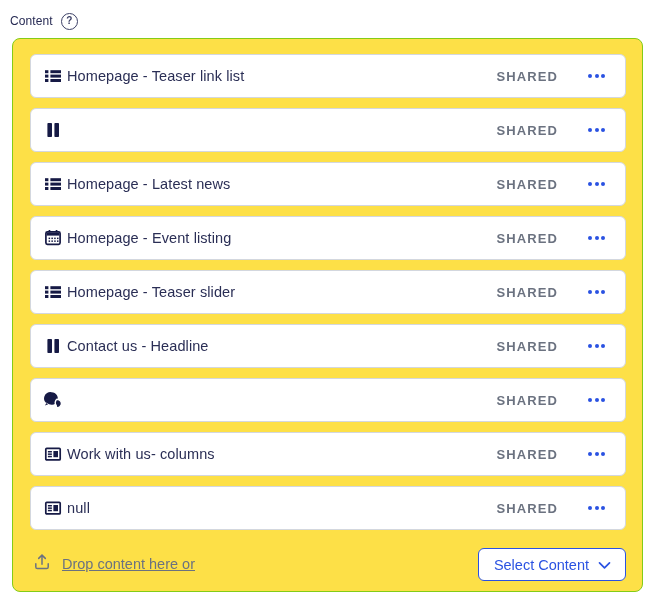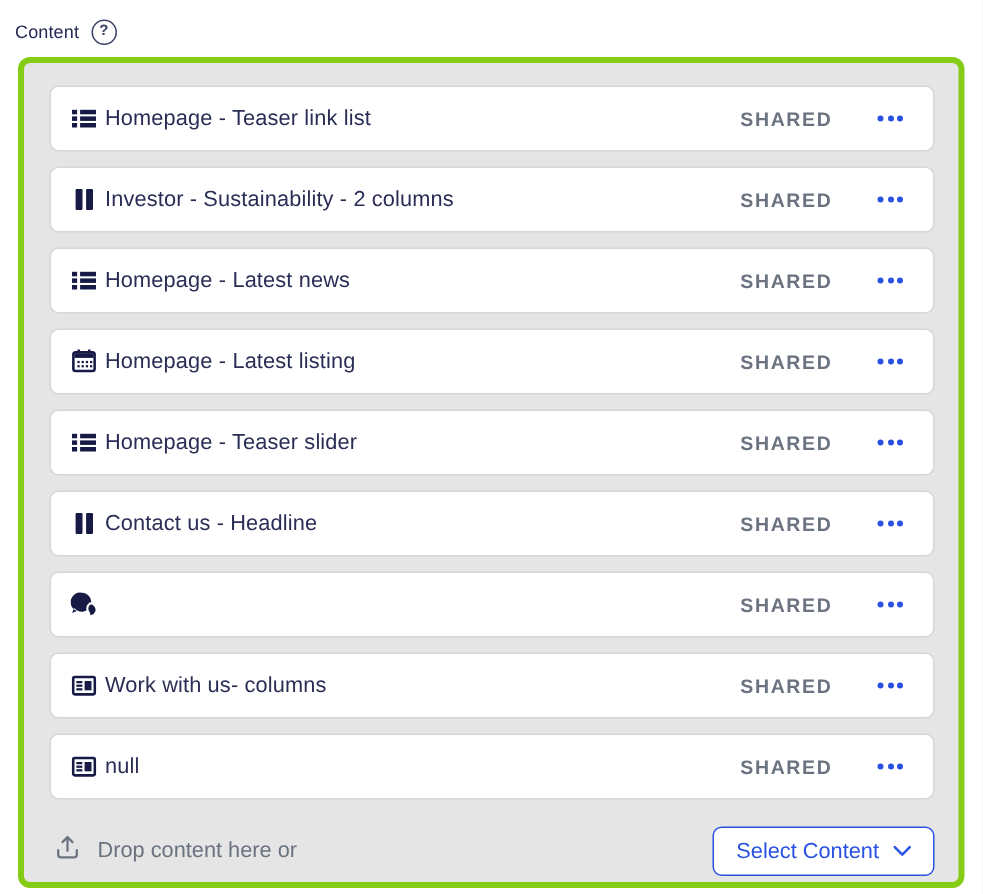--- a/index.html
+++ b/index.html
@@ -15,22 +15,22 @@
   .header-title { font-size:12px; color:#262a53; letter-spacing:.1px; }
   .help-badge {
     width:15px; height:15px; border:1.5px solid #3c4066; border-radius:50%;
     display:flex; align-items:center; justify-content:center;
     font-size:10px; font-weight:bold; color:#3c4066; line-height:1;
   }
   .panel {
     box-sizing:border-box;
     margin:6px 12px 0 12px;
     width:631px; height:554px;
-    background:#e5e5e5;
-    border:4px solid #84cc16;
+    background:#fde047;
+    border:1px solid #84cc16;
     border-radius:8px;
     padding:15px 16px 0 17px;
   }
   .content-item {
     box-sizing:border-box;
     height:44px; margin-bottom:10px;
     border:1px solid #d3d7de; border-radius:6px;
     background:#ffffff;
     display:flex; align-items:center;
     padding:0 18px 0 13px;
@@ -47,21 +47,21 @@
   .dots-button {
     display:flex; gap:2.5px; align-items:center;
     background:none; border:none; padding:4px 2px; cursor:pointer;
   }
   .dots-button i { width:4px; height:4px; border-radius:50%; background:#2a52e2; display:block; }
   .panel-footer {
     display:flex; align-items:center; justify-content:space-between;
     margin-top:17px; height:34px;
   }
   .drop-zone { display:flex; align-items:center; gap:11px; margin-left:3px; }
-  .drop-text { font-size:14.5px; color:#6b7280; }
+  .drop-text { font-size:14.5px; color:#6b7280;text-decoration:underline; }
   .select-content-btn {
     box-sizing:border-box;
     display:flex; align-items:flex-end; gap:9px;
     background:#ffffff;
     border:1.5px solid #2a52e2; border-radius:6px;
     color:#2a52e2; font-size:14.5px;
     font-family:"Liberation Sans", sans-serif;
     padding:7px 14px 7px 15px; height:33px;
     cursor:pointer;
   }
@@ -98,21 +98,20 @@
   </div>
     <div class="content-item">
     <span class="item-icon">
 
       <svg width="18" height="18" viewBox="0 0 18 18" fill="#161a45" style="display: block;">
         <rect x="3.4" y="2" width="4.6" height="14" rx="0.8"></rect>
         <rect x="10.4" y="2" width="4.6" height="14" rx="0.8"></rect>
       </svg>
 
     </span>
-    <span class="item-label">Investor - Sustainability - 2 columns</span>
     <span class="item-status">SHARED</span>
     <button class="dots-button" aria-label="menu">
       <i></i>
         <i></i>
         <i></i>
     </button>
   </div>
     <div class="content-item">
     <span class="item-icon">
       <svg width="18" height="18" viewBox="0 0 18 18" fill="#161a45" style="display: block;">
@@ -147,21 +146,21 @@
             <rect x="10.2" y="8.6" width="1.5" height="1.5"></rect>
             <rect x="13" y="8.6" width="1.5" height="1.5"></rect>
           <rect x="4.6" y="11.4" width="1.5" height="1.5"></rect>
             <rect x="7.4" y="11.4" width="1.5" height="1.5"></rect>
             <rect x="10.2" y="11.4" width="1.5" height="1.5"></rect>
             <rect x="13" y="11.4" width="1.5" height="1.5"></rect>
         </g>
       </svg>
 
     </span>
-    <span class="item-label">Homepage - Latest listing</span>
+    <span class="item-label">Homepage - Event listing</span>
     <span class="item-status">SHARED</span>
     <button class="dots-button" aria-label="menu">
       <i></i>
         <i></i>
         <i></i>
     </button>
   </div>
     <div class="content-item">
     <span class="item-icon">
       <svg width="18" height="18" viewBox="0 0 18 18" fill="#161a45" style="display: block;">

